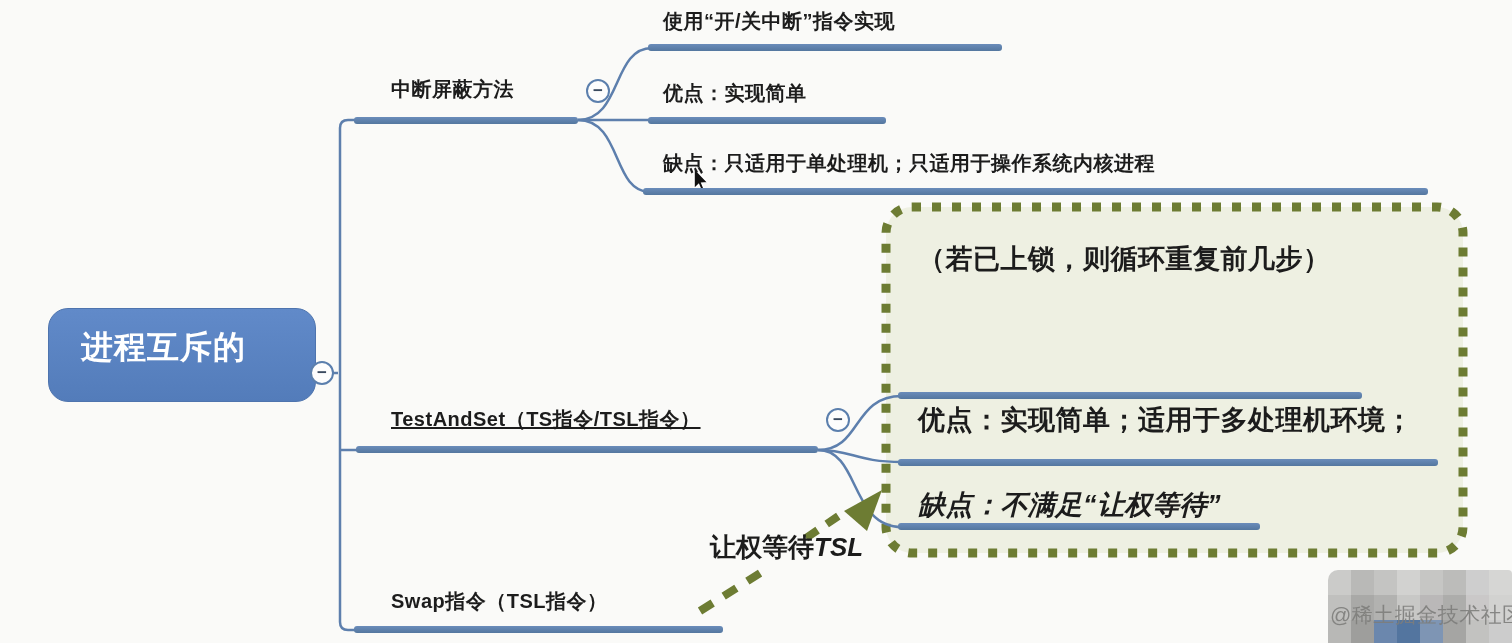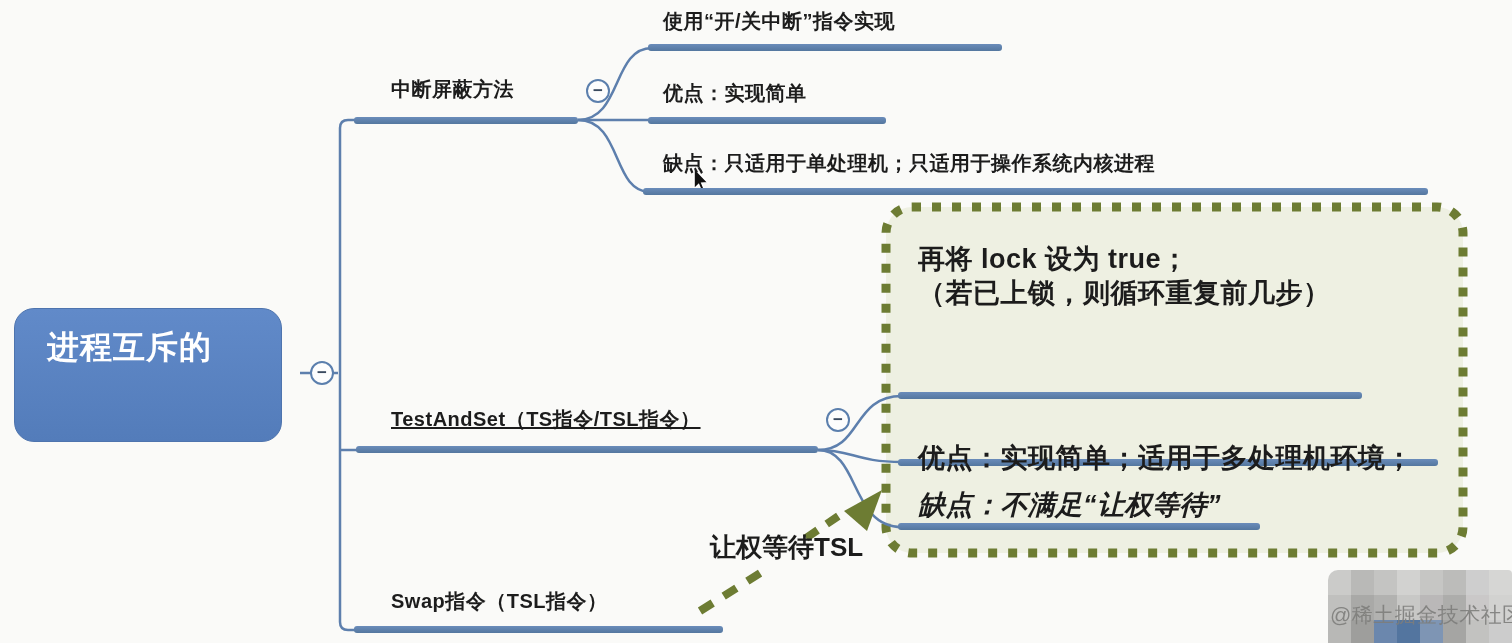--- a/index.html
+++ b/index.html
@@ -12,41 +12,41 @@
   .layer{position:absolute;left:0;top:0;z-index:1;}
   .bar{
     position:absolute;height:7px;border-radius:3px;z-index:2;
     background:linear-gradient(180deg,#6a8cba 0%,#54779f 100%);
   }
   .node-label{
     position:absolute;z-index:3;font-size:20px;font-weight:600;
     white-space:nowrap;letter-spacing:0.5px;
   }
   .root-node{
-    position:absolute;left:14px;top:308px;width:268px;height:134px;z-index:2;
+    position:absolute;left:48px;top:308px;width:268px;height:94px;z-index:2;
     background:linear-gradient(180deg,#618ac9 0%,#537cba 100%);
     border:1px solid #4e74ae;border-radius:20px;box-sizing:border-box;
     padding:16px 0 0 32px;color:#ffffff;font-size:32px;font-weight:700;
     line-height:44px;letter-spacing:1px;
   }
   .collapse-btn{
     position:absolute;width:24px;height:24px;z-index:4;box-sizing:border-box;
     background:#fdfdfd;border:2px solid #5b7fad;border-radius:50%;
     color:#3a4a5f;font-size:17px;font-weight:700;line-height:19px;text-align:center;
     cursor:pointer;
   }
   .steps-block{
     position:absolute;left:918px;top:242px;z-index:3;
     font-size:27px;font-weight:600;line-height:34px;white-space:nowrap;letter-spacing:0.5px;
   }
   .annotation{
     position:absolute;left:710px;top:530px;z-index:3;
     font-size:26px;font-weight:600;white-space:nowrap;
   }
-  .annotation .it{font-weight:600;}
+  .annotation .it{font-style:italic;font-weight:600;}
   .mosaic{
     position:absolute;left:1328px;top:570px;width:184px;height:73px;z-index:2;
     border-radius:10px 4px 0 0;overflow:hidden;
   }
   .mrow{display:flex;}
   .mcell{width:23px;height:25px;flex:none;}
   .watermark{
     position:absolute;left:1330px;top:601px;z-index:3;
     font-size:21px;font-weight:400;color:rgba(125,125,123,0.9);
     white-space:nowrap;letter-spacing:0.5px;
@@ -104,24 +104,23 @@
 </div>
 
 <div class="node-label" style="left:391px;top:76px;">中断屏蔽方法</div>
 <div class="node-label" style="left:663px;top:8px;">使用“开/关中断”指令实现</div>
 <div class="node-label" style="left:663px;top:80px;">优点：实现简单</div>
 <div class="node-label" style="left:663px;top:150px;">缺点：只适用于单处理机；只适用于操作系统内核进程</div>
 
 <div class="node-label" style="left:391px;top:406px;text-decoration:underline;">TestAndSet（TS指令/TSL指令）</div>
 
 <div class="steps-block">
-  <div>再将 lock 设为 true；</div>
   <div>（若已上锁，则循环重复前几步）</div>
 </div>
-<div class="node-label" style="left:918px;top:440px;font-size:27px;">优点：实现简单；适用于多处理机环境；</div>
+<div class="node-label" style="left:918px;top:402px;font-size:27px;">优点：实现简单；适用于多处理机环境；</div>
 <div class="node-label" style="left:918px;top:487px;font-size:27px;font-style:italic;">缺点：不满足“让权等待”</div>
 
 <div class="node-label" style="left:391px;top:588px;">Swap指令（TSL指令）</div>
 
 <div class="annotation">
   <span>让权等待</span><span class="it">TSL</span>
 </div>
 
 <div class="mosaic">
     <div class="mrow">

